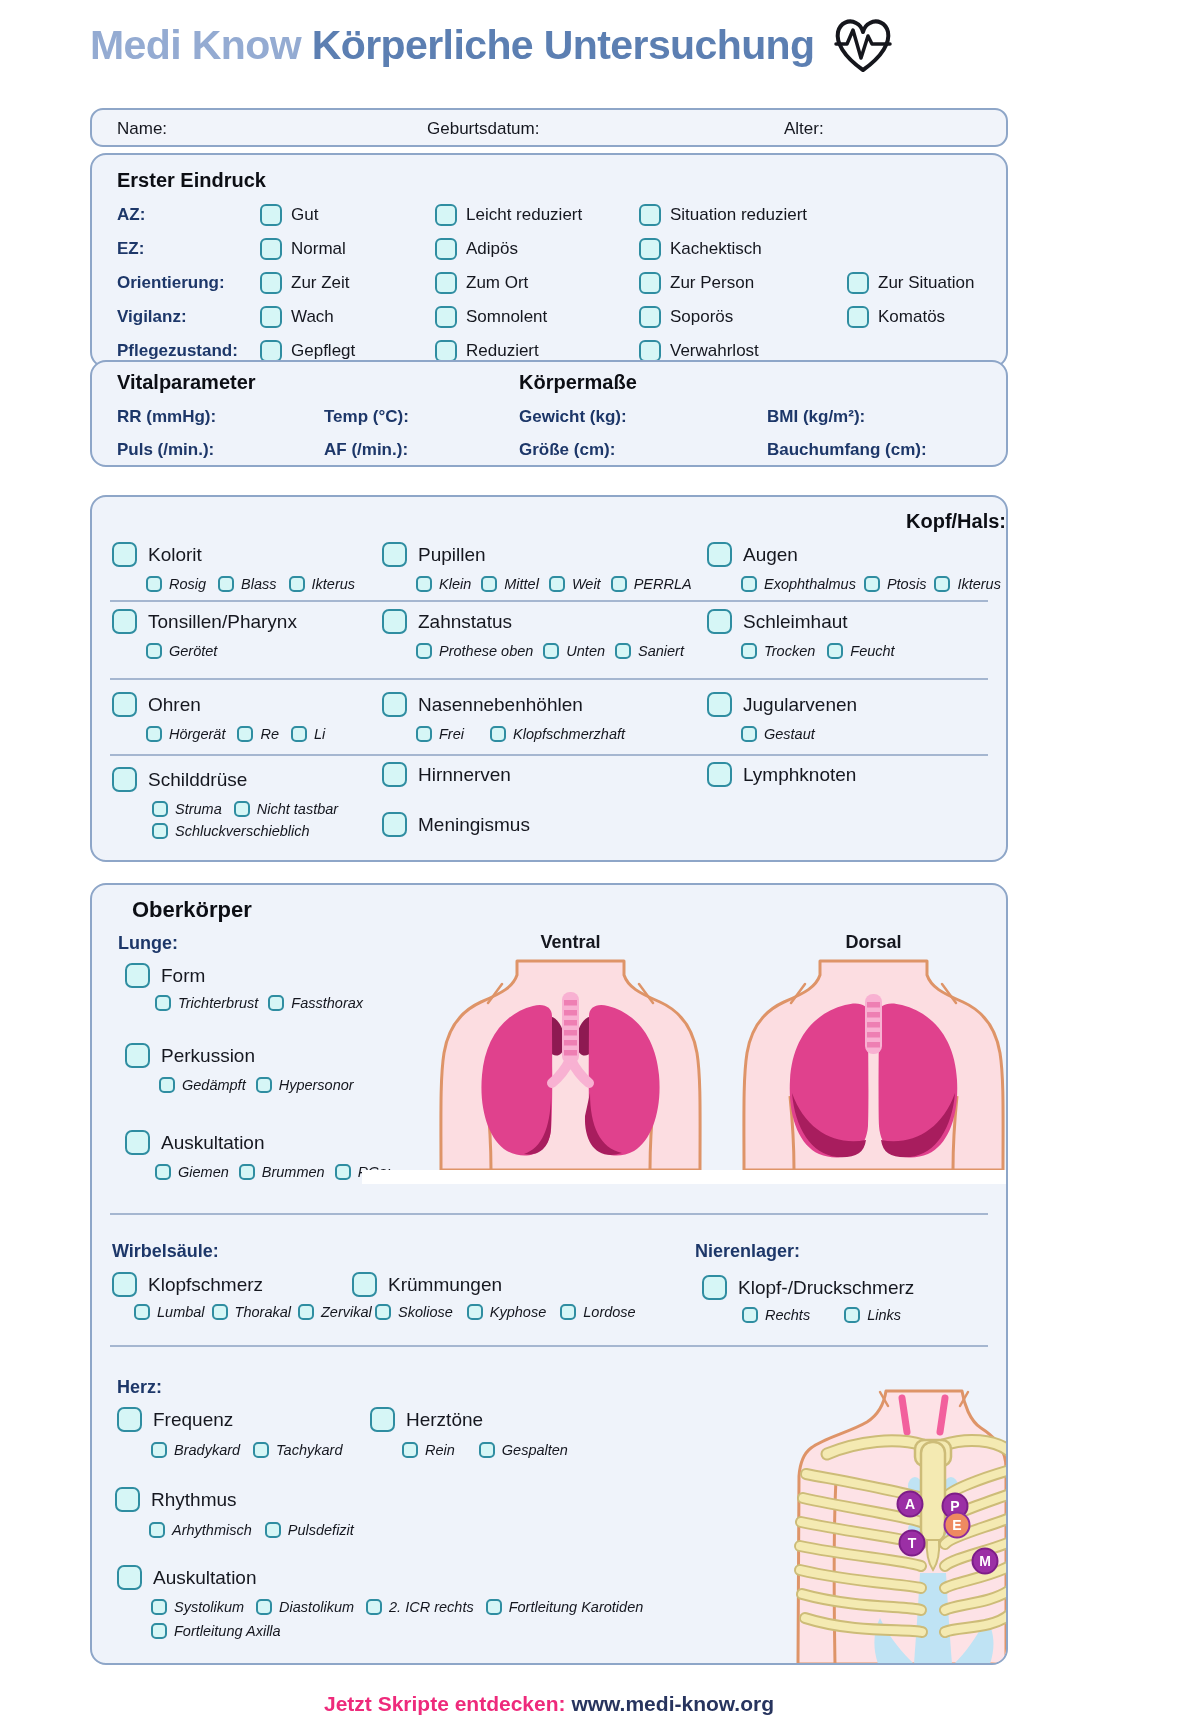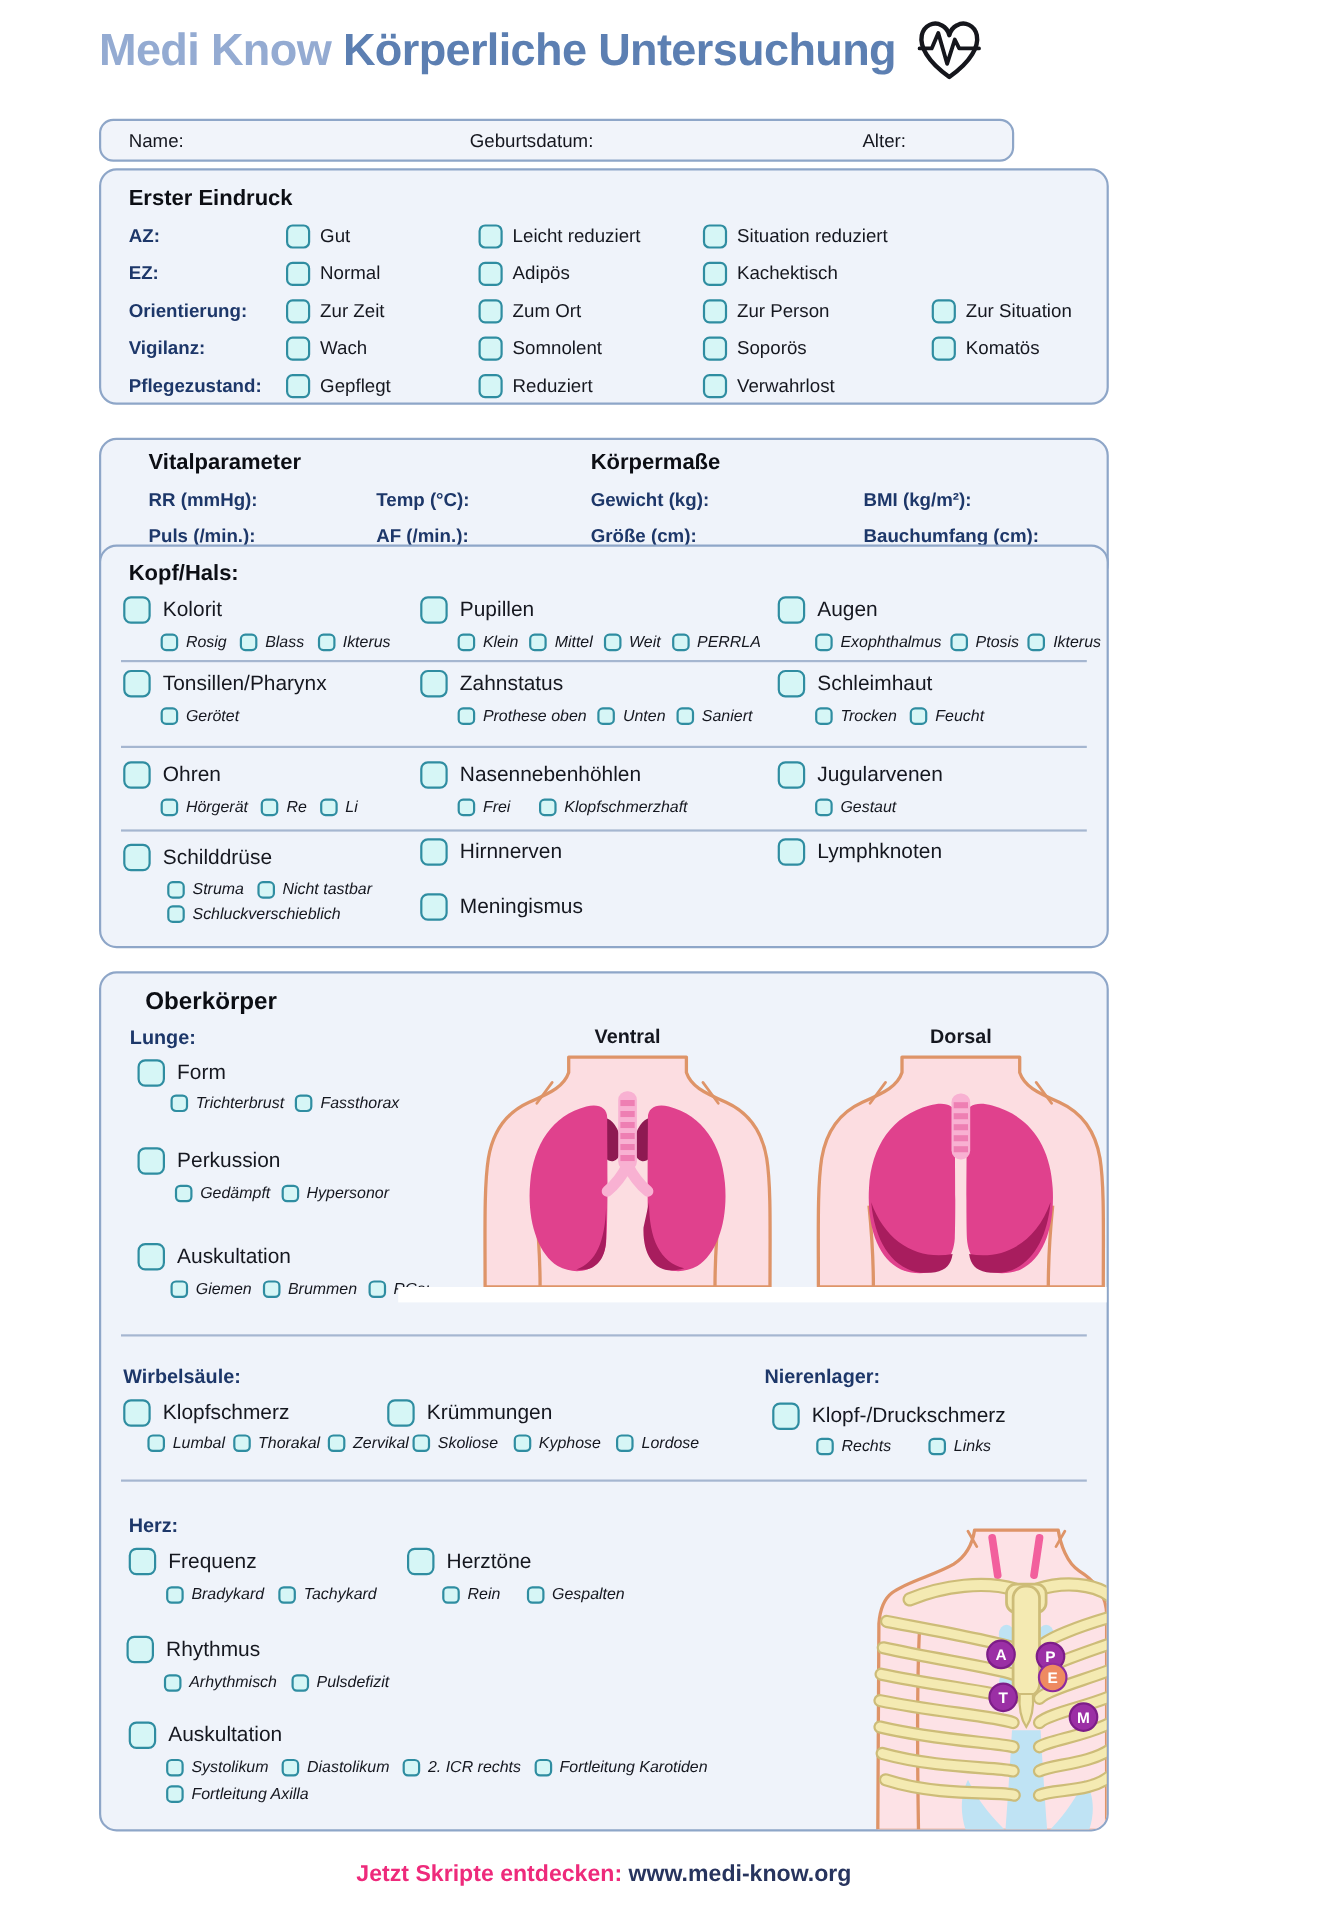--- a/index.html
+++ b/index.html
@@ -2,27 +2,27 @@
 <html><head>
 <meta charset="utf-8">
 <style>
   html,body{margin:0;padding:0;background:#fff;}
   .page{position:relative;width:1200px;height:1733px;background:#fff;font-family:"Liberation Sans",sans-serif;overflow:hidden;}
 
   .app-title{position:absolute;left:90px;top:22px;font-size:41px;font-weight:800;letter-spacing:-0.6px;white-space:nowrap;}
   .brand{color:#94abd2;} .titled{color:#5c7fb2;}
   .heart-wrap{position:absolute;left:831px;top:14px;}
 
-  .bar{position:absolute;left:90px;top:108px;width:832px;height:39px;background:#f1f4fa;border:2px solid #8ea6c8;border-radius:13px;box-sizing:border-box;font-size:17px;color:#15171f;}
+  .bar{position:absolute;left:90px;top:108px;width:918px;height:39px;background:#f1f4fa;border:2px solid #8ea6c8;border-radius:13px;box-sizing:border-box;font-size:17px;color:#15171f;}
   .bar span{position:absolute;top:9px;}
 
   .panel{position:absolute;left:90px;width:918px;background:#eff3fa;border:2px solid #8ea6c8;border-radius:16px;box-sizing:border-box;overflow:hidden;}
   #panel-ee{top:153px;height:215px;}
-  #panel-vital{top:398px;height:131px;padding-left:18px;}
-  #panel-kh{top:495px;height:367px;}
+  #panel-vital{top:360px;height:107px;}
+  #panel-kh{top:495px;height:367px;text-align:right;}
   #panel-ok{top:883px;height:782px;}
 
   .p-title{font-size:20px;font-weight:bold;color:#0c0e14;}
 
   .cb{background:#d6f6f6;border:2.5px solid #2f8da1;border-radius:6px;box-sizing:border-box;flex:none;}
   .cb.lg{width:22px;height:22px;}
   .cb.xl{width:25px;height:25px;border-radius:7px;}
   .cb.sm{width:16px;height:16px;border-width:2px;border-radius:5px;}
 
   .ee-row{display:grid;grid-template-columns:143px 175px 204px 208px auto;align-items:center;height:34px;margin-left:25px;}

